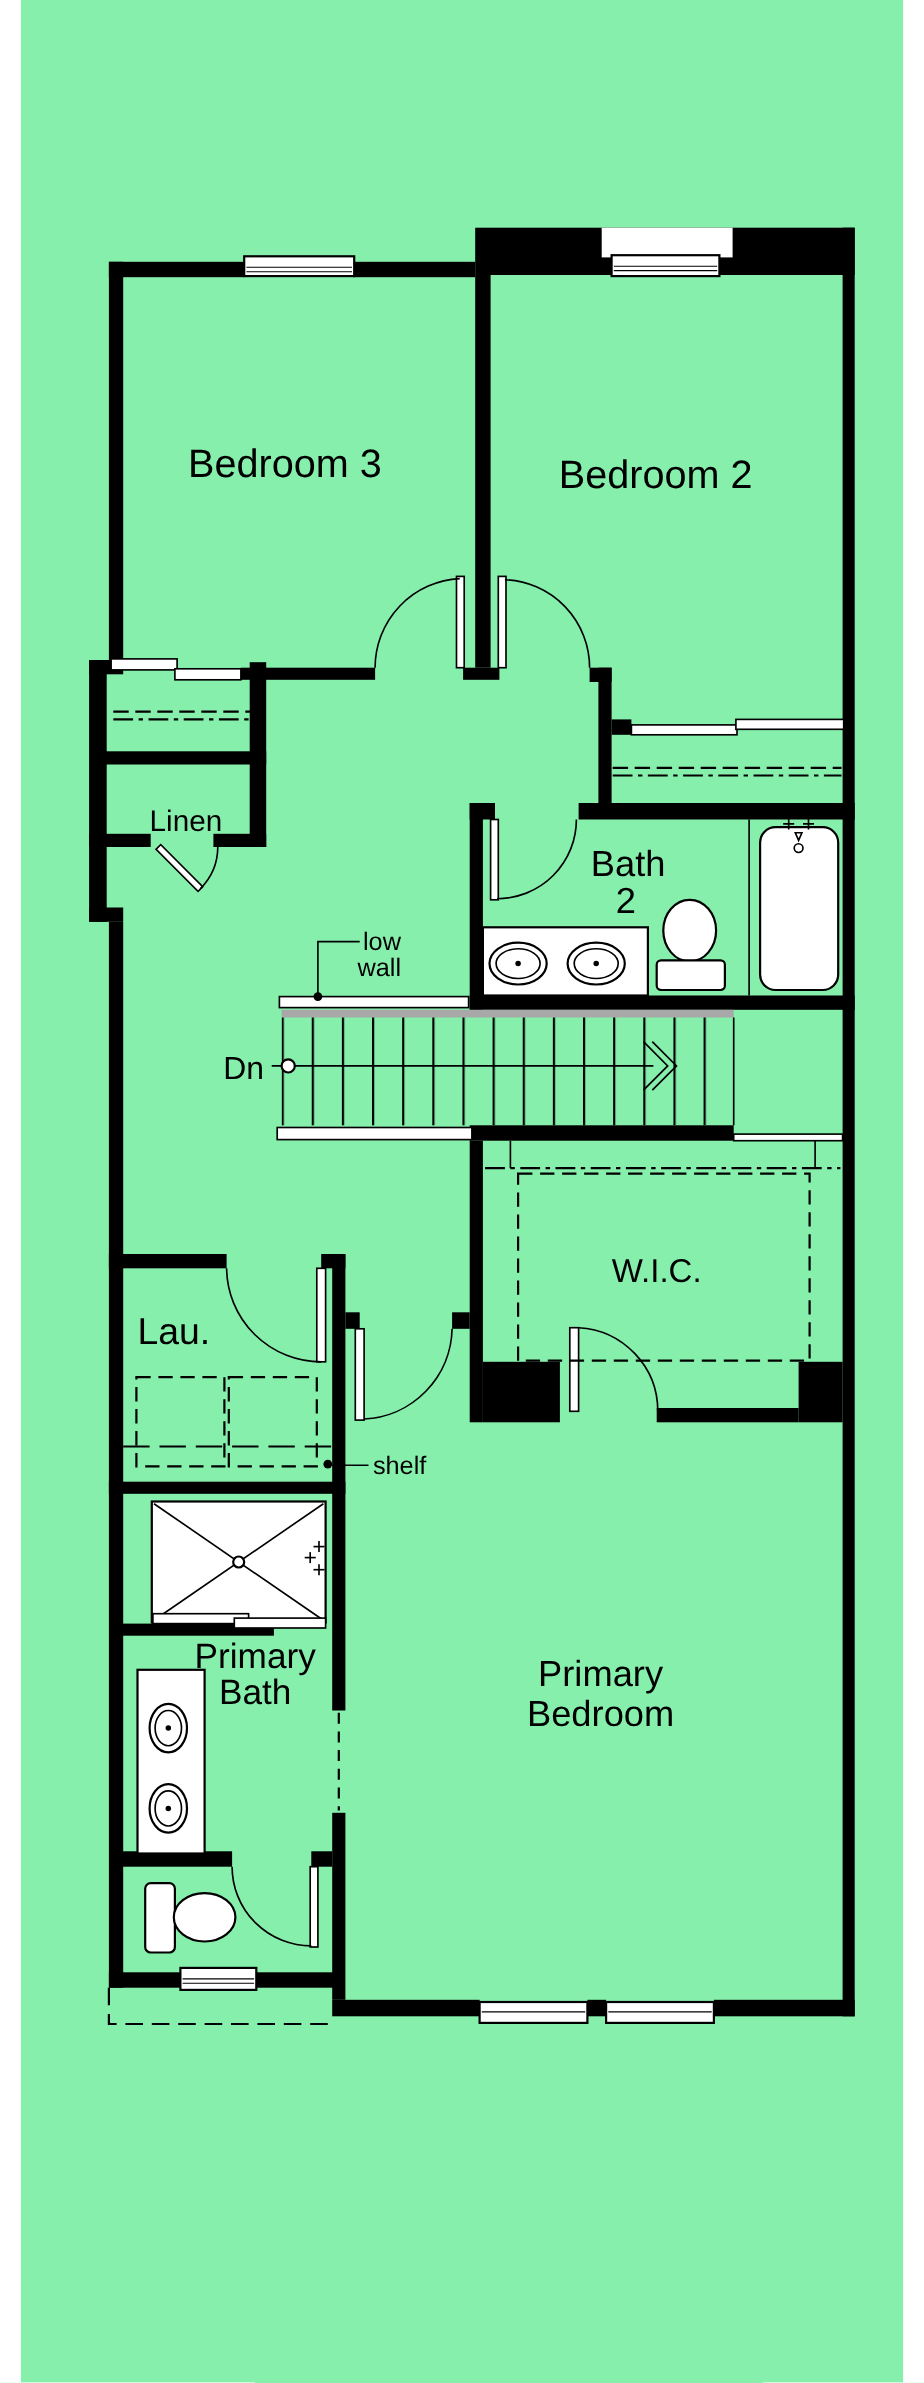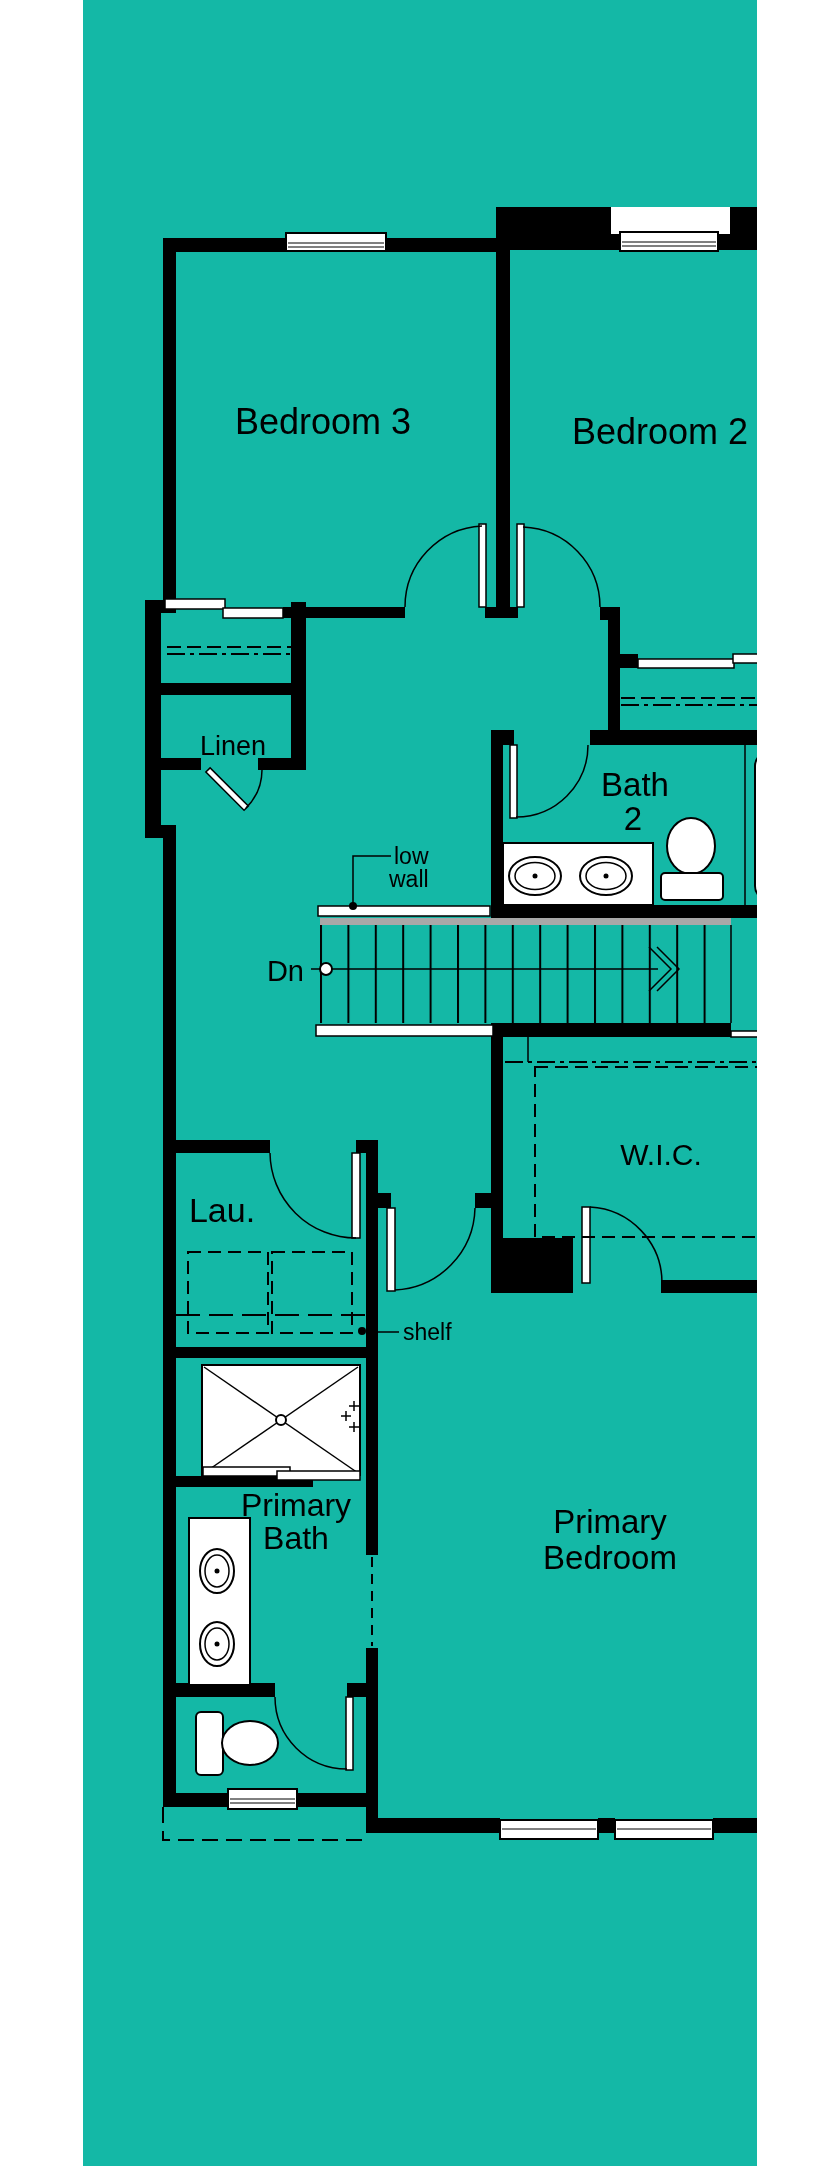--- a/index.html
+++ b/index.html
@@ -1,16 +1,16 @@
 <!DOCTYPE html>
 <html><head>
 <meta charset="utf-8">
 <style>
   html,body{margin:0;padding:0;background:#ffffff;}
-  .page{position:relative;width:674px;height:2166px;background:#14b8a6;margin:0 auto;overflow:hidden;}
+  .page{position:relative;width:802px;height:2166px;background:#86efac;margin:0 auto;overflow:hidden;}
   svg{display:block;}
   .wall{fill:#000000;stroke:none;}
   .thinwall{fill:#ffffff;stroke:#000000;stroke-width:1.5;}
   .win{fill:#ffffff;stroke:#000000;stroke-width:2;}
   .winline{stroke:#000000;stroke-width:1;fill:none;}
   .panel{fill:#ffffff;stroke:#000000;stroke-width:1.5;}
   .leaf{fill:#ffffff;stroke:#000000;stroke-width:1.5;}
   .swing{fill:none;stroke:#000000;stroke-width:1.5;}
   .fixture{fill:#ffffff;stroke:#000000;stroke-width:2;}
   .fixthin{fill:none;stroke:#000000;stroke-width:1.5;}

